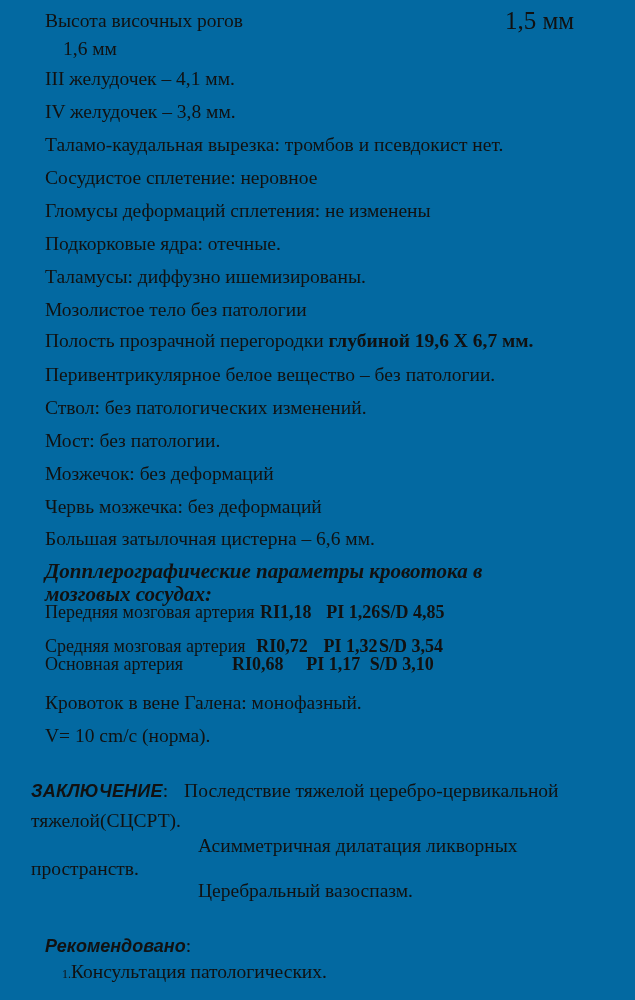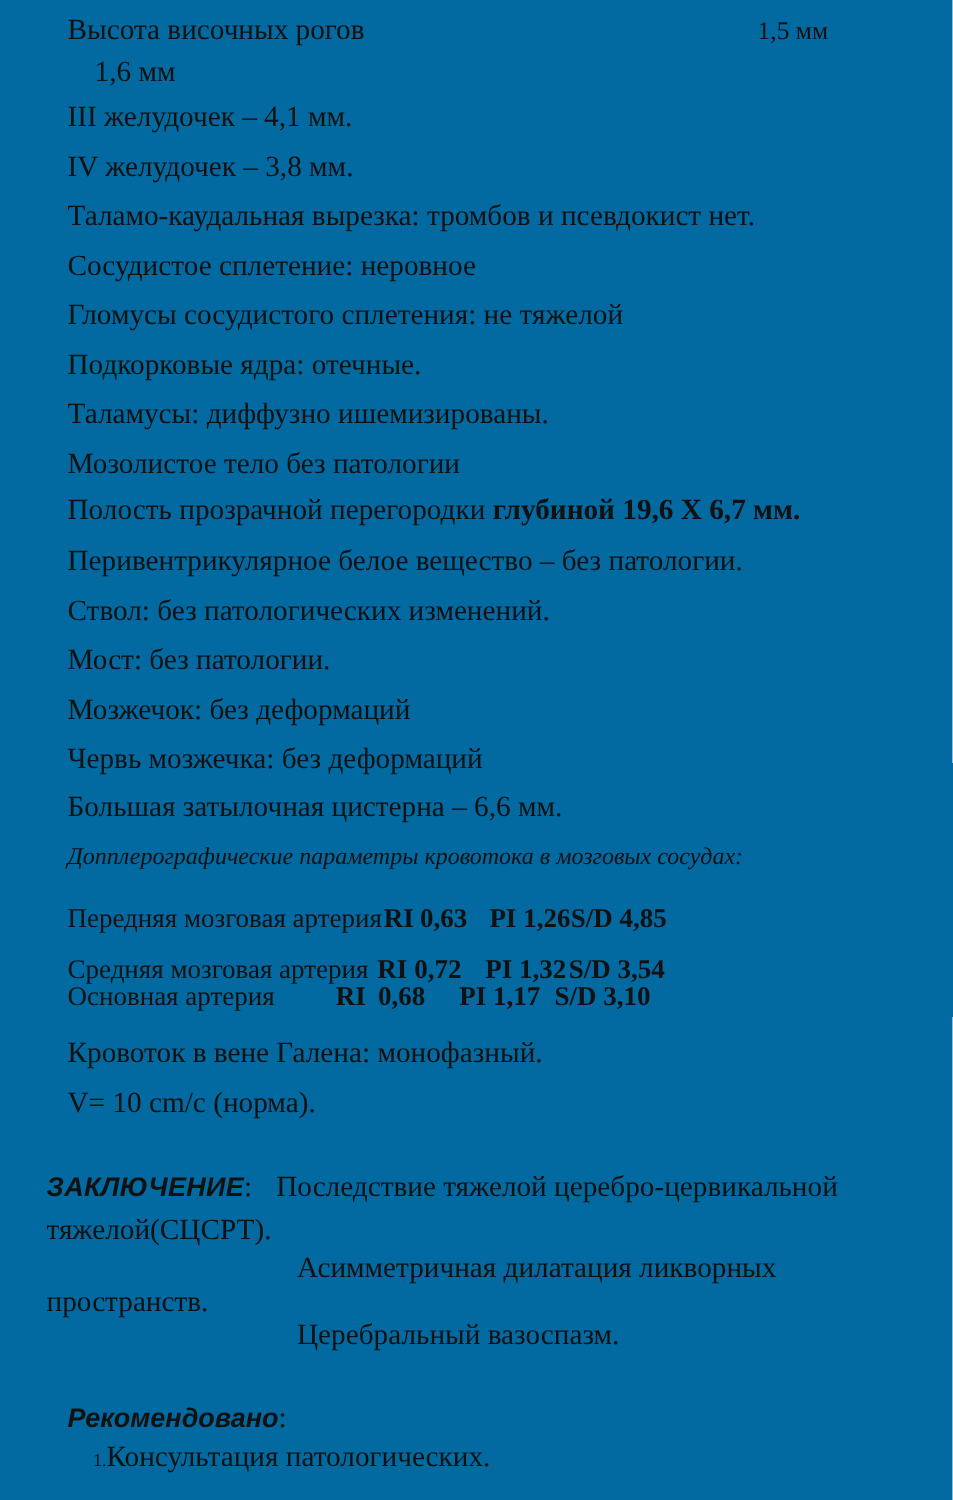--- a/index.html
+++ b/index.html
@@ -36,35 +36,35 @@
     white-space: pre;
     color: #111111;
   }
 
   .p .b { font-weight: bold; }
 
   
   .measure-right {
     position: absolute;
     left: 505px;
-    font-size: 17px;
+    font-size: 25px;
     line-height: 22px;
     white-space: pre;
   }
 
   .indent-sm { left: 63px; }
 
   
   .dopp-head {
     position: absolute;
     left: 45px;
     width: 520px;
-    font-size: 16px;
+    font-size: 21px;
     line-height: 23px;
-    font-weight: normal;
+    font-weight: bold;
     font-style: italic;
     color: #111111;
   }
 
   
   .dopp-table {
     position: absolute;
     left: 45px;
     width: 400px;
     font-size: 13.5px;
@@ -72,21 +72,21 @@
     border-collapse: collapse;
   }
   .dopp-table td {
     padding: 0;
     white-space: pre;
     vertical-align: baseline;
     font-size: 18px;
     color: #111111;
   }
   .dopp-table td.vessel { width: 152px; font-weight: normal; }
-  .dopp-table td.ri-lab  { width: 24px; font-weight: bold; text-align: left; }
+  .dopp-table td.ri-lab  { width: 24px; font-weight: bold; text-align: right; }
   .dopp-table td.ri-val  { width: 46px; font-weight: bold; }
   .dopp-table td.pi      { width: 50px; font-weight: bold; }
   .dopp-table td.sd      { width: 60px; font-weight: bold; }
 
   
   .concl-label {
     font-family: "Liberation Sans", "DejaVu Sans", sans-serif;
     font-weight: bold;
     font-style: italic;
     font-size: 18px;
@@ -153,42 +153,42 @@
 
     <div class="p" style="top:10px"><span>Высота височных рогов</span></div>
     <div class="measure-right" style="top:10px">1,5 мм</div>
 
     <div class="p indent-sm" style="top:38px">1,6 мм</div>
 
     <div class="p" style="top:68px">III желудочек – 4,1 мм.</div>
     <div class="p" style="top:101px">IV желудочек – 3,8 мм.</div>
     <div class="p" style="top:134px">Таламо-каудальная вырезка: тромбов и псевдокист нет.</div>
     <div class="p" style="top:167px">Сосудистое сплетение: неровное</div>
-    <div class="p" style="top:200px">Гломусы сосудистого сплетения: не тяжелой</div>
+    <div class="p" style="top:200px">Гломусы деформаций сплетения: не изменены</div>
     <div class="p" style="top:233px">Подкорковые ядра: отечные.</div>
     <div class="p" style="top:266px">Таламусы: диффузно ишемизированы.</div>
     <div class="p" style="top:299px">Мозолистое тело без патологии</div>
 
     <div class="p" style="top:330px"><span>Полость прозрачной перегородки </span><span class="b">глубиной 19,6 X 6,7 мм.</span></div>
 
     <div class="p" style="top:364px">Перивентрикулярное белое вещество – без патологии.</div>
     <div class="p" style="top:397px">Ствол: без патологических изменений.</div>
     <div class="p" style="top:430px">Мост: без патологии.</div>
     <div class="p" style="top:463px">Мозжечок: без деформаций</div>
     <div class="p" style="top:496px">Червь мозжечка: без деформаций</div>
     <div class="p" style="top:528px">Большая затылочная цистерна – 6,6 мм.</div>
 
     <div class="dopp-head" style="top:560px">Допплерографические параметры кровотока в мозговых сосудах:</div>
 
     <table class="dopp-table" style="top:604px">
       <tbody>
           <tr>
         <td class="vessel">Передняя мозговая артерия</td>
         <td class="ri-lab">RI</td>
-        <td class="ri-val">0,63</td>
+        <td class="ri-val">1,18</td>
         <td class="pi">PI 1,26</td>
         <td class="sd">S/D 4,85</td>
       </tr>
     </tbody>
       </table>
 
     <table class="dopp-table" style="top:638px">
       <tbody>
           <tr>
         <td class="vessel">Средняя мозговая артерия</td>

